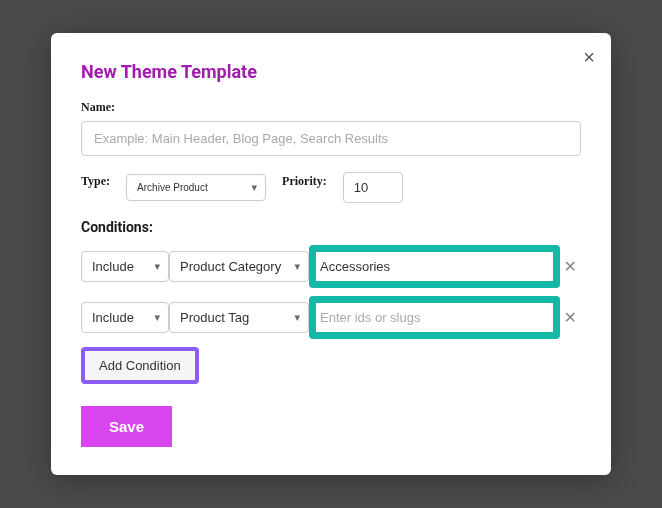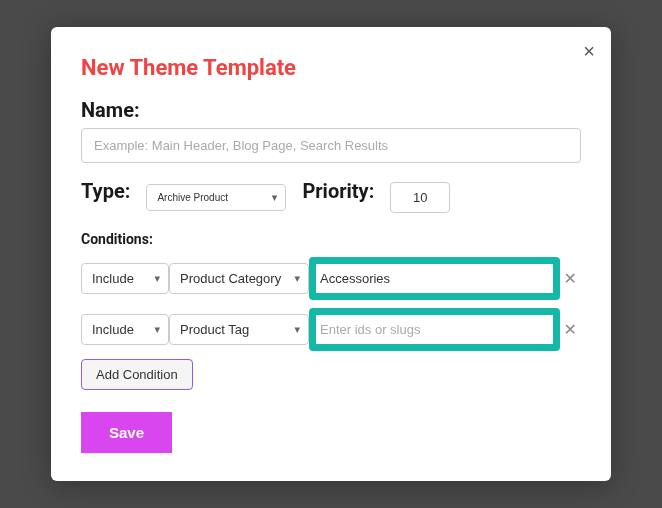--- a/index.html
+++ b/index.html
@@ -37,32 +37,33 @@
       right: 16px;
       background: none;
       border: none;
       font-size: 20px;
       cursor: pointer;
       color: #555;
       line-height: 1;
     }
 
     .modal-title {
-      font-size: 22px;
+      font-size: 18px;
       font-weight: 700;
-      color: #ef4444;
+      color: #a21caf;
       margin-bottom: 18px;
     }
 
     .field-label {
-      font-size: 20px;
+      font-size: 12px;
       font-weight: 700;
       color: #1a1a1a;
       margin-bottom: 6px;
       display: block;
+      font-family: Liberation Serif, serif;
     }
 
     .name-input {
       width: 100%;
       border: 1px solid #ccc;
       border-radius: 4px;
       padding: 9px 12px;
       font-size: 13px;
       color: #999;
       outline: none;
@@ -112,21 +113,20 @@
     }
 
     .priority-input {
       border: 1px solid #ccc;
       border-radius: 4px;
       padding: 7px 10px;
       font-size: 13px;
       width: 60px;
       outline: none;
       color: #333;
-      text-align: center;
     }
 
     .conditions-label {
       font-size: 14px;
       font-weight: 700;
       color: #1a1a1a;
       margin-bottom: 10px;
     }
 
     .condition-row {
@@ -181,21 +181,21 @@
       border: none;
       cursor: pointer;
       color: #888;
       font-size: 16px;
       padding: 2px 4px;
       line-height: 1;
     }
 
     .add-condition-btn {
       background: #f5f5f5;
-      border: 1px solid #8b5cf6;
+      border: 4px solid #8b5cf6;
       border-radius: 4px;
       padding: 7px 14px;
       font-size: 13px;
       color: #333;
       cursor: pointer;
       margin-top: 0;
     }
 
     .save-btn {
       background: #d946ef;

